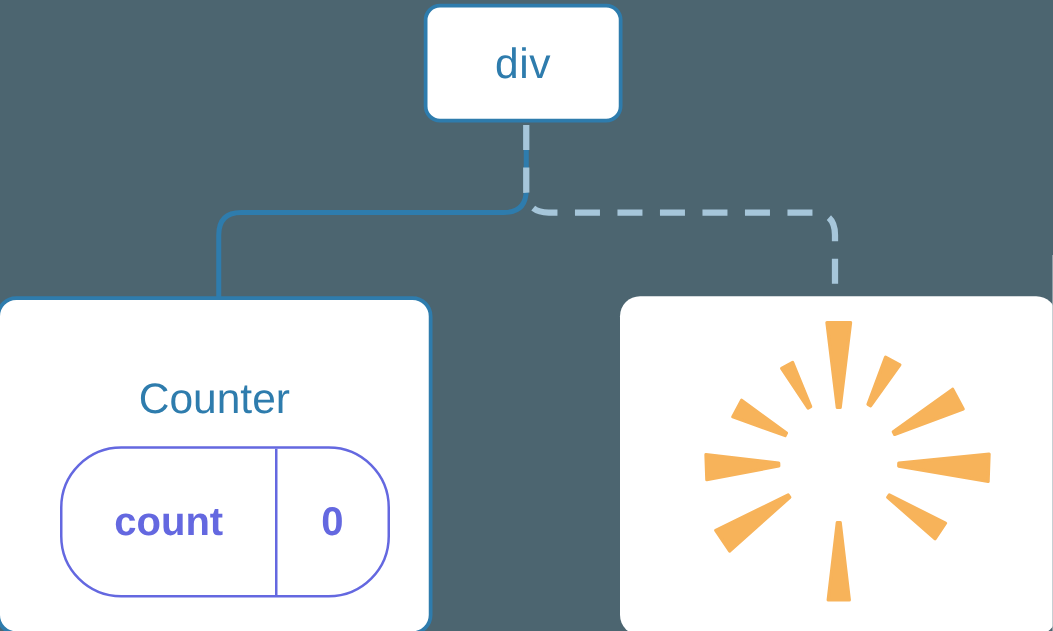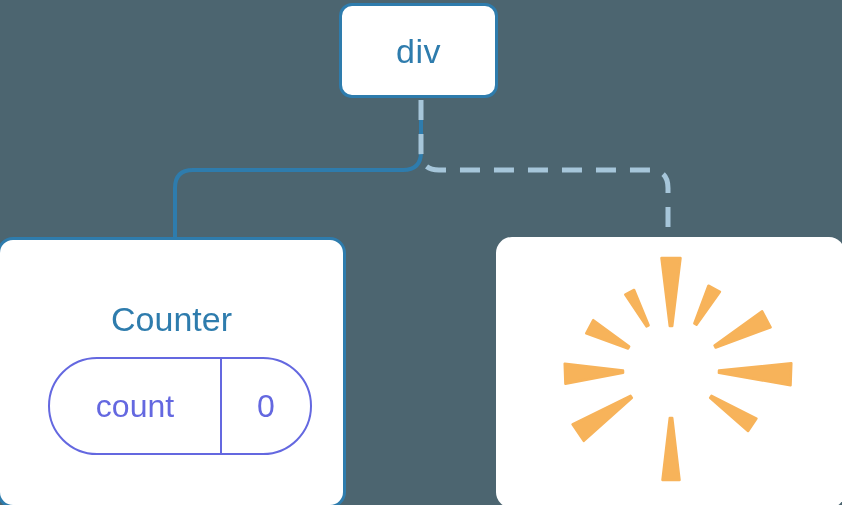--- a/index.html
+++ b/index.html
@@ -69,27 +69,28 @@
     line-height: 1;
     margin-top: 16px;
   }
 
   
   .state-pill {
     position: absolute;
     left: 48px;
     top: 117px;
     width: 264px;
-    height: 98px;
+    height: 121px;
     border: 2px solid #6468e0;
     border-radius: 49px;
     box-sizing: border-box;
     display: flex;
     align-items: stretch;
     background: #ffffff;
+    font-weight: bold;
   }
   .state-pill .key {
     flex: 0 0 170px;
     display: flex;
     align-items: center;
     justify-content: center;
     color: #6468e0;
     font-size: 32px;
     border-right: 2px solid #6468e0;
   }

